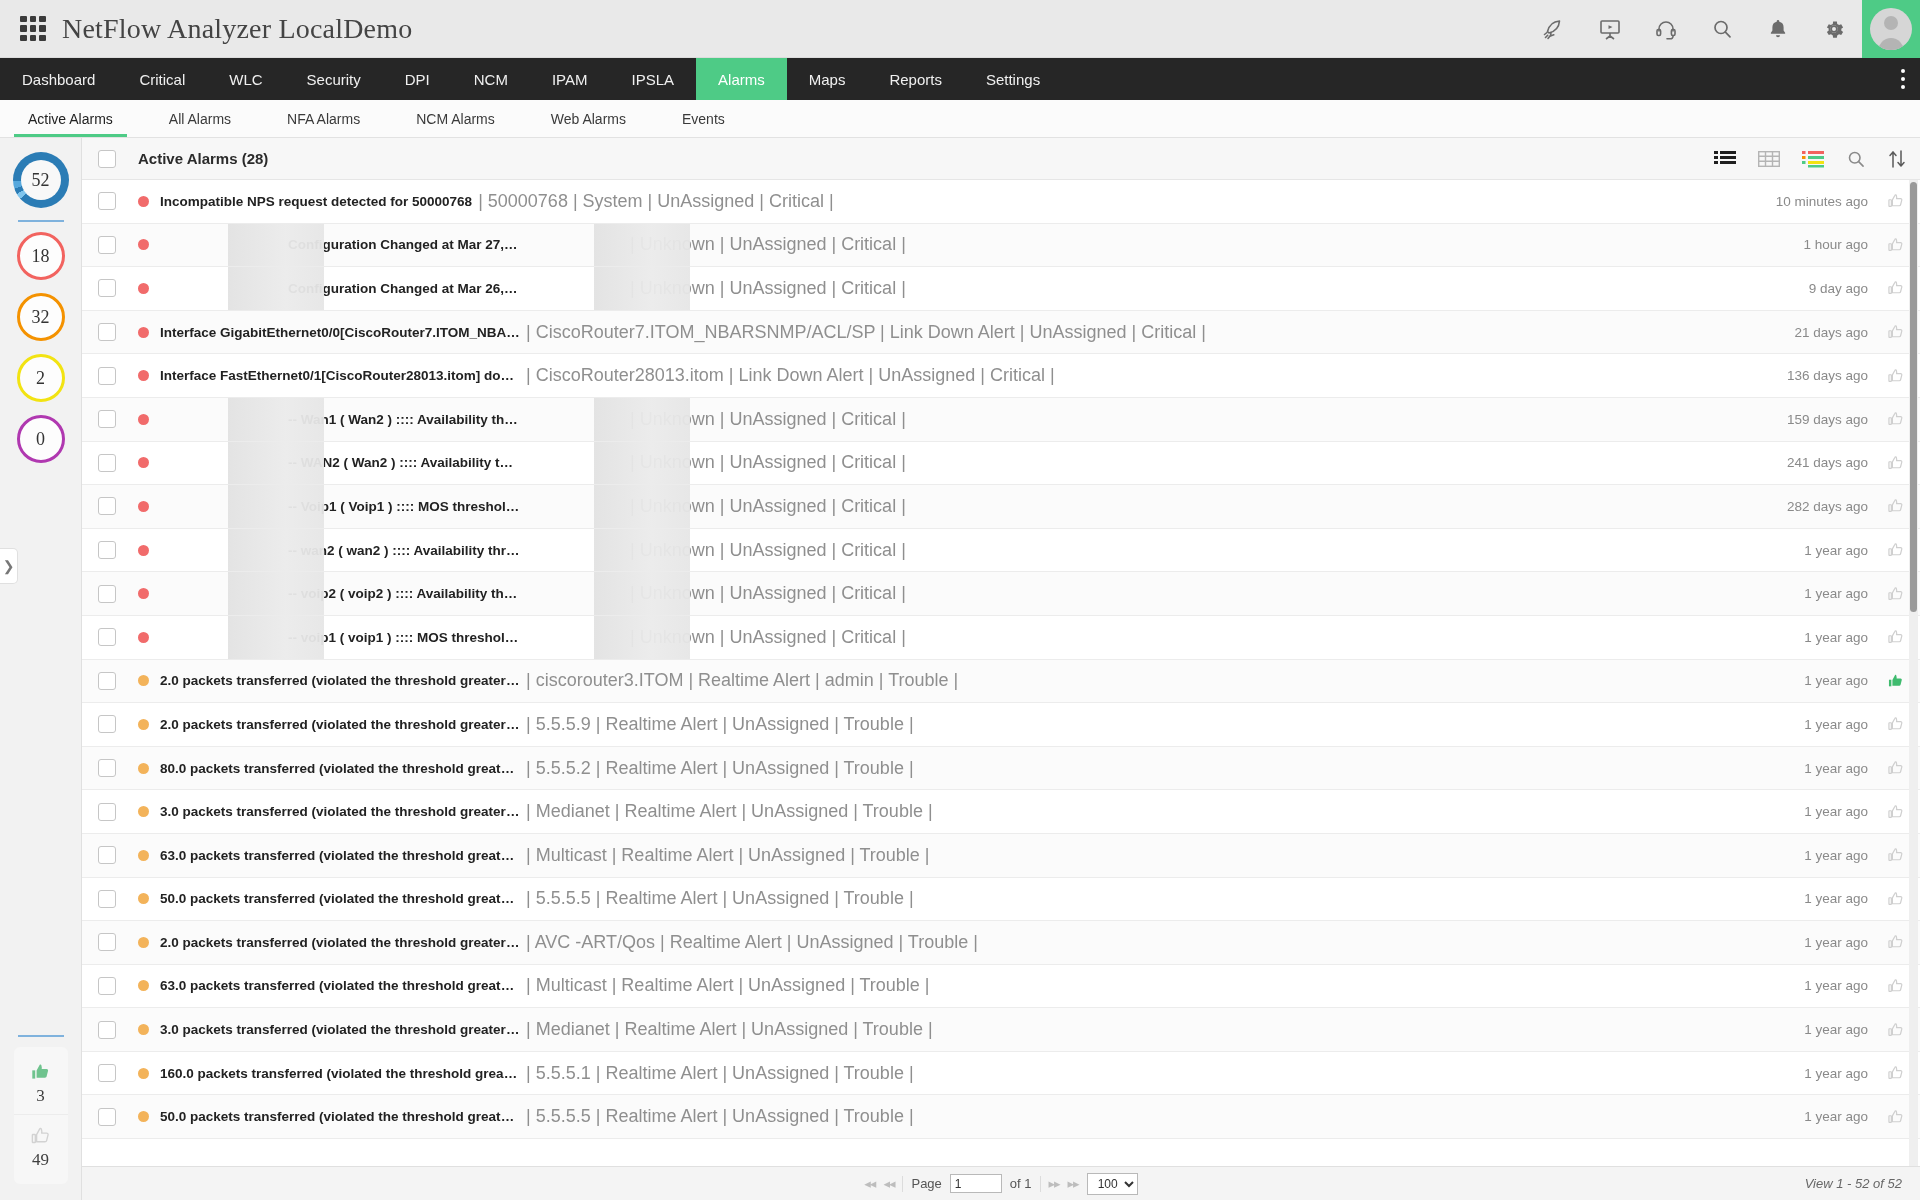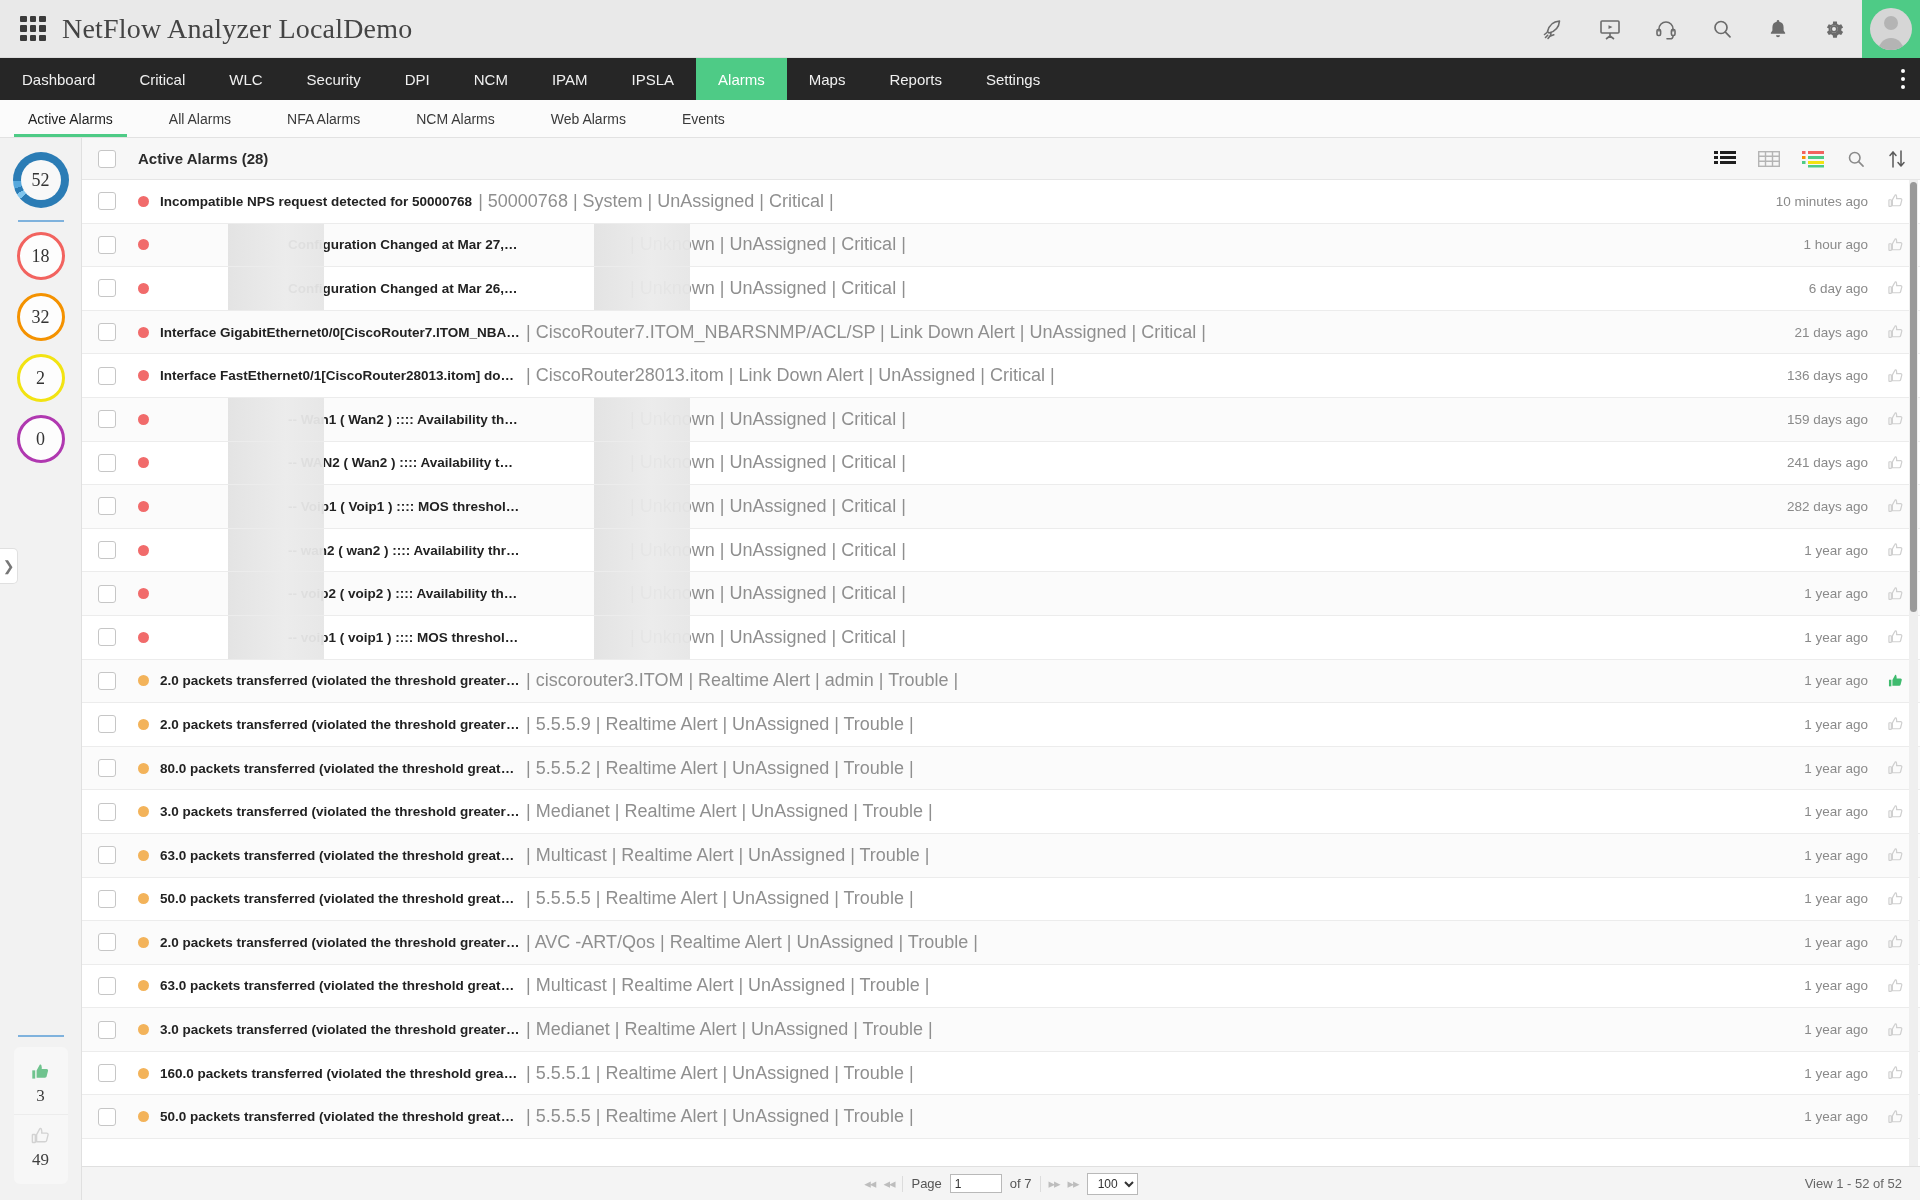--- a/index.html
+++ b/index.html
@@ -208,21 +208,21 @@
   .pg-input {
     width: 52px; height: 19px; border: 1px solid #b9b9b9; background: #fff;
     font-size: 12px; color: #333; text-align: left; padding: 0 4px;
     font-family: "Liberation Sans", sans-serif;
   }
   .pg-select {
     height: 22px; border: 1px solid #b9b9b9; background: #fff;
     font-size: 12px; color: #333; padding: 0 2px 0 6px;
     font-family: "Liberation Sans", sans-serif; cursor: pointer;
   }
-  .view-count { position: absolute; right: 18px; font-size: 13px; color: #666; }
+  .view-count { position: absolute; right: 18px; font-size: 13px; color: #666; font-style: italic; }
 
   
   .vscroll {
     position: absolute; right: 2px; top: 0; width: 9px; bottom: 0;
     background: #efefef;
   }
   .vscroll .thumbbar {
     position: absolute; top: 2px; left: 1px; width: 7px; height: 430px;
     background: #9a9a9a; border-radius: 4px; cursor: pointer;
   }
@@ -439,21 +439,21 @@
             </svg>
           </div>
           <div class="redact a" style="top: 0px; height: 100%;"></div>
           <div class="redact b" style="top: 0px; height: 100%;"></div>
         </div>
         <div class="row">
           <div class="chk"></div>
           <div class="dot critical"></div>
           <div class="msg" style="padding-left: 128px;">Configuration Changed at Mar 26, 2023 0...</div>
           <div class="meta" style="padding-left: 104px;">| Unknown | UnAssigned | Critical |</div>
-          <div class="time">6 day ago</div>
+          <div class="time">9 day ago</div>
           <div class="thumb">
             <svg width="18" height="18" viewBox="0 0 24 24" fill="none" stroke="#cfcfcf" stroke-width="1.6" stroke-linejoin="round">
               <rect x="2.6" y="10.3" width="3.2" height="8.8" rx="0.6"></rect>
               <path d="M7.2 10.5l3.4-6.2c.4-.8 1.6-.6 1.8.3l.5 2.6c.1.6-.1 1.1-.2 1.6h5.4c1.1 0 1.9 1 1.6 2l-1.6 6.2c-.2.8-.9 1.3-1.7 1.3H7.2z"></path>
             </svg>
           </div>
           <div class="redact a" style="top: 0px; height: 100%;"></div>
           <div class="redact b" style="top: 0px; height: 100%;"></div>
         </div>
         <div class="row">
@@ -720,21 +720,21 @@
       </div>
     </div>
 
     <div class="footer">
       <div class="pager">
         <span class="pg-btn">◂◂</span>
         <span class="pg-btn">◂◂</span>
         <span class="pg-divider"></span>
         <span>Page</span>
         <input class="pg-input" type="text" value="1" style="">
-        <span>of 7</span>
+        <span>of 1</span>
         <span class="pg-divider"></span>
         <span class="pg-btn">▸▸</span>
         <span class="pg-btn">▸▸</span>
         <select class="pg-select" id="page-size-select"><option value="25">25</option><option value="50">50</option><option value="100" selected="">100</option><option value="200">200</option></select>
       </div>
       <div class="view-count">View 1 - 52 of 52</div>
     </div>
   </section>
 </div>
 

